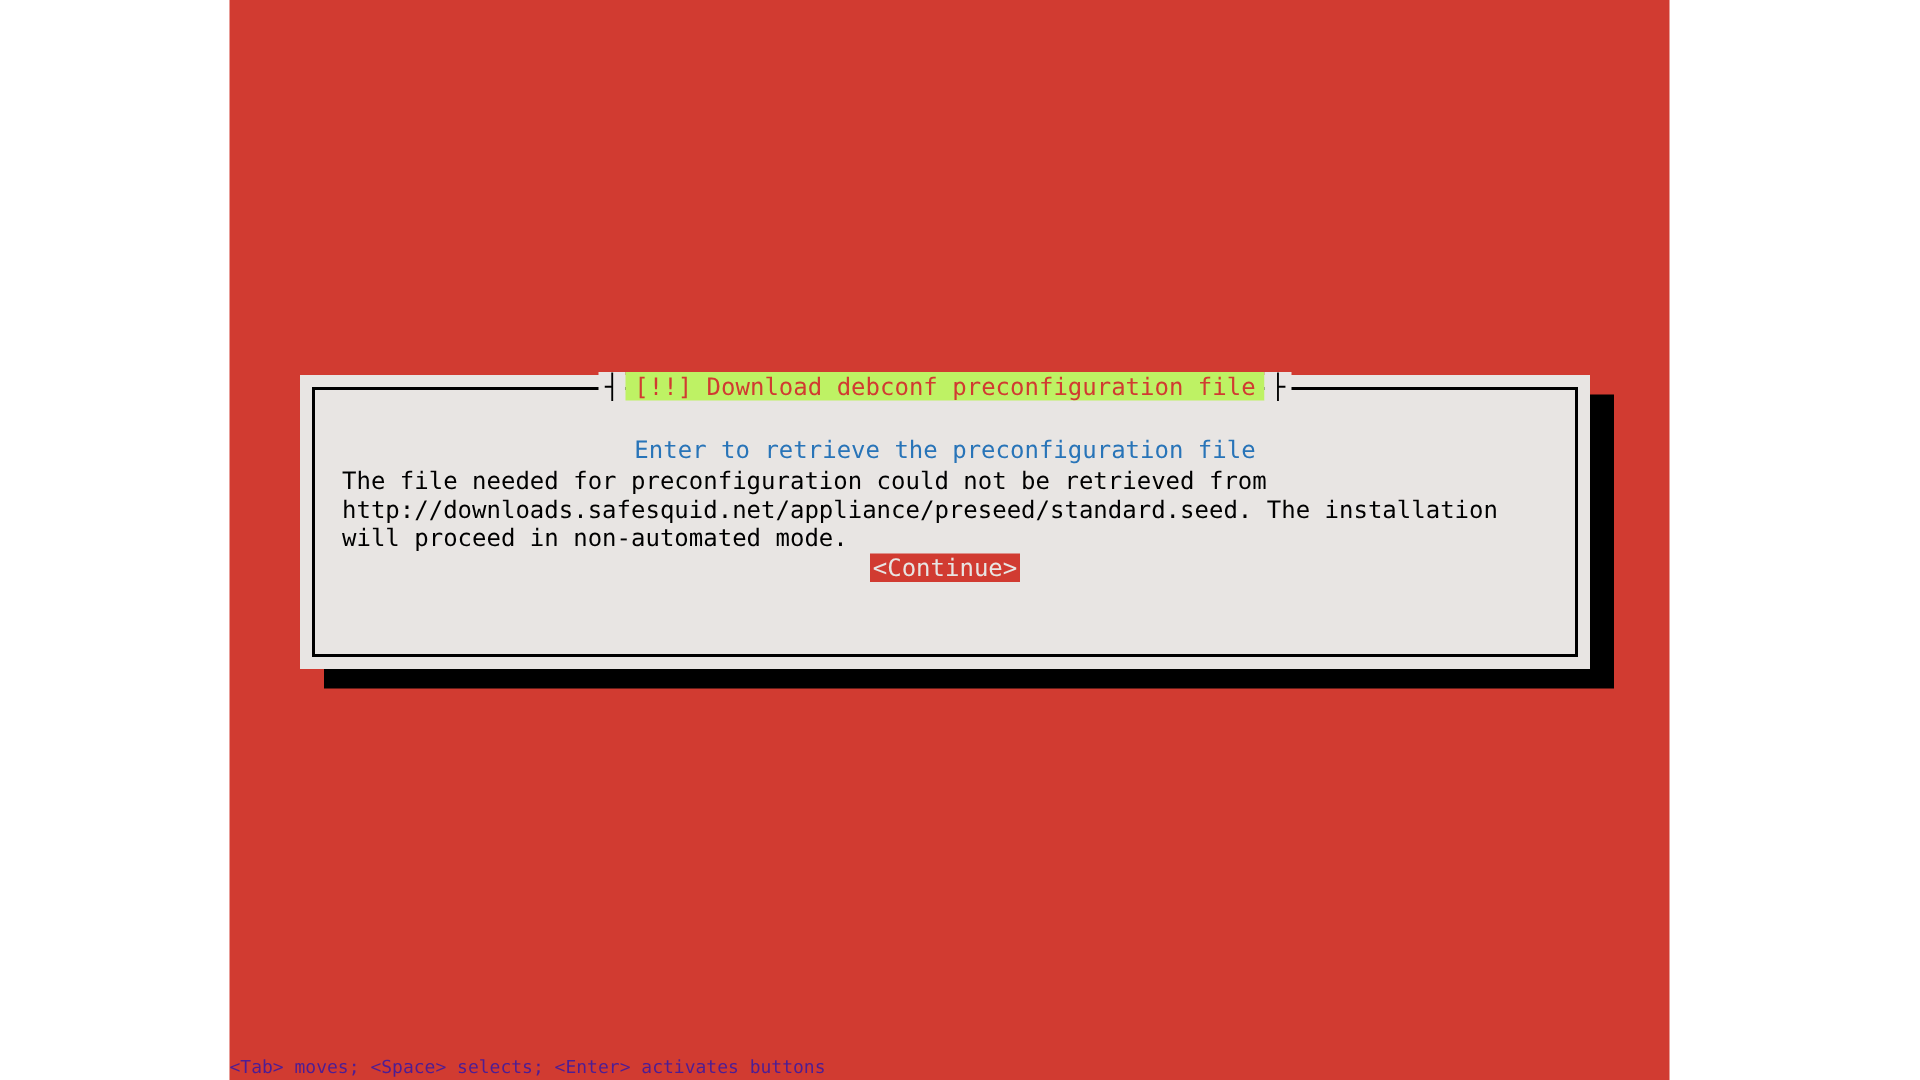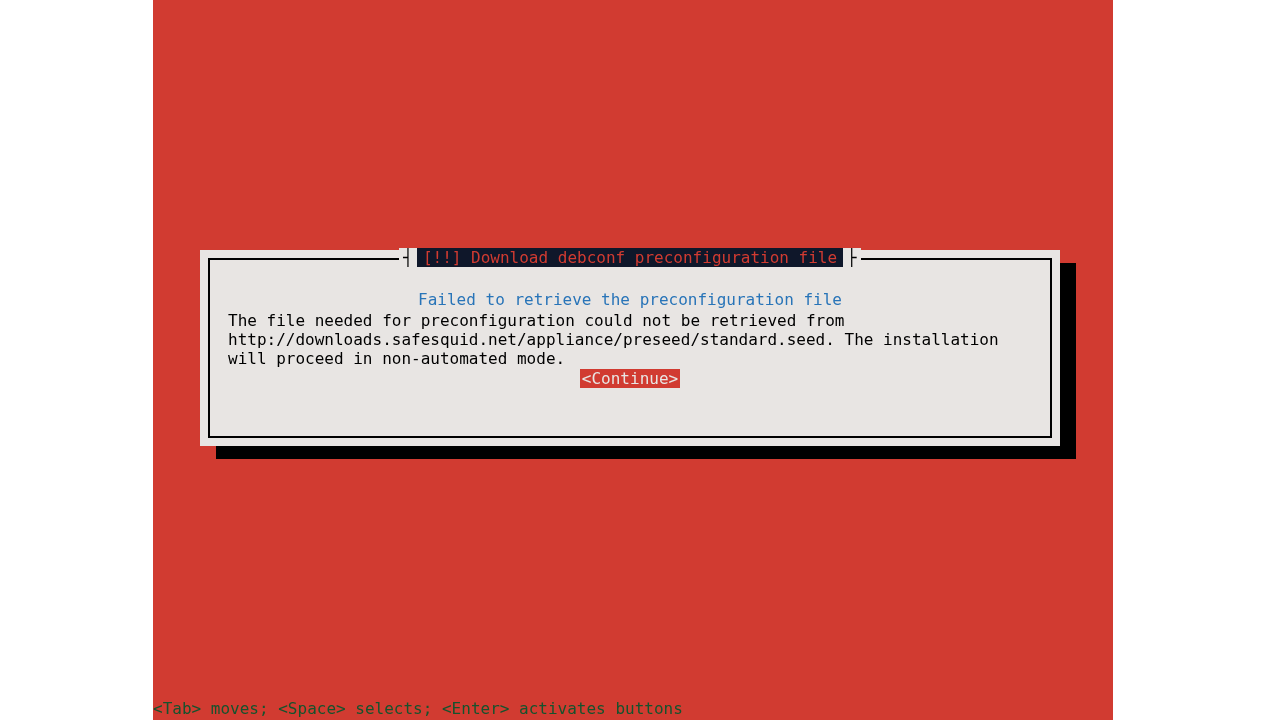--- a/index.html
+++ b/index.html
@@ -50,21 +50,21 @@
     }
     .dialog-title-wrap {
       position: absolute;
       top: -12px;
       left: 0;
       right: 0;
       text-align: center;
     }
     .dialog-title {
       display: inline-block;
-      background: #0f172a;
+      background: #bef264;
       color: #d13b31;
       padding: 0 6px;
       white-space: nowrap;
     }
     .title-bracket {
       color: #000000;
       background: #e8e5e3;
       padding: 0 4px;
     }
     .error-heading {
@@ -87,39 +87,39 @@
       background: #d13b31;
       color: #e8e5e3;
       padding: 0 2px;
       cursor: pointer;
     }
     .status-bar {
       position: absolute;
       left: 153px;
       bottom: 0;
       width: 960px;
-      color: #14532d;
+      color: #4c1d95;
       padding: 2px 2px 2px 0;
-      font-size: 16px;
+      font-size: 12px;
     }
   </style>
 </head>
 <body>
 
 <div class="installer-bg"></div>
 
 <div class="dialog-shadow"></div>
 
 <div class="dialog-box">
   <div class="dialog-border">
     <div class="dialog-title-wrap">
       <span class="title-bracket">┤</span><span class="dialog-title"><span>[!!]</span> <span>Download debconf preconfiguration file</span></span><span class="title-bracket">├</span>
     </div>
 
-    <div class="error-heading">Failed to retrieve the preconfiguration file</div>
+    <div class="error-heading">Enter to retrieve the preconfiguration file</div>
 
     <div class="message">The file needed for preconfiguration could not be retrieved from http://downloads.safesquid.net/appliance/preseed/standard.seed. The installation will proceed in non-automated mode.</div>
 
     <div class="button-row">
       <span class="continue-btn">&lt;Continue&gt;</span>
     </div>
   </div>
 </div>
 
 <div class="status-bar">&lt;Tab&gt; moves; &lt;Space&gt; selects; &lt;Enter&gt; activates buttons</div>

